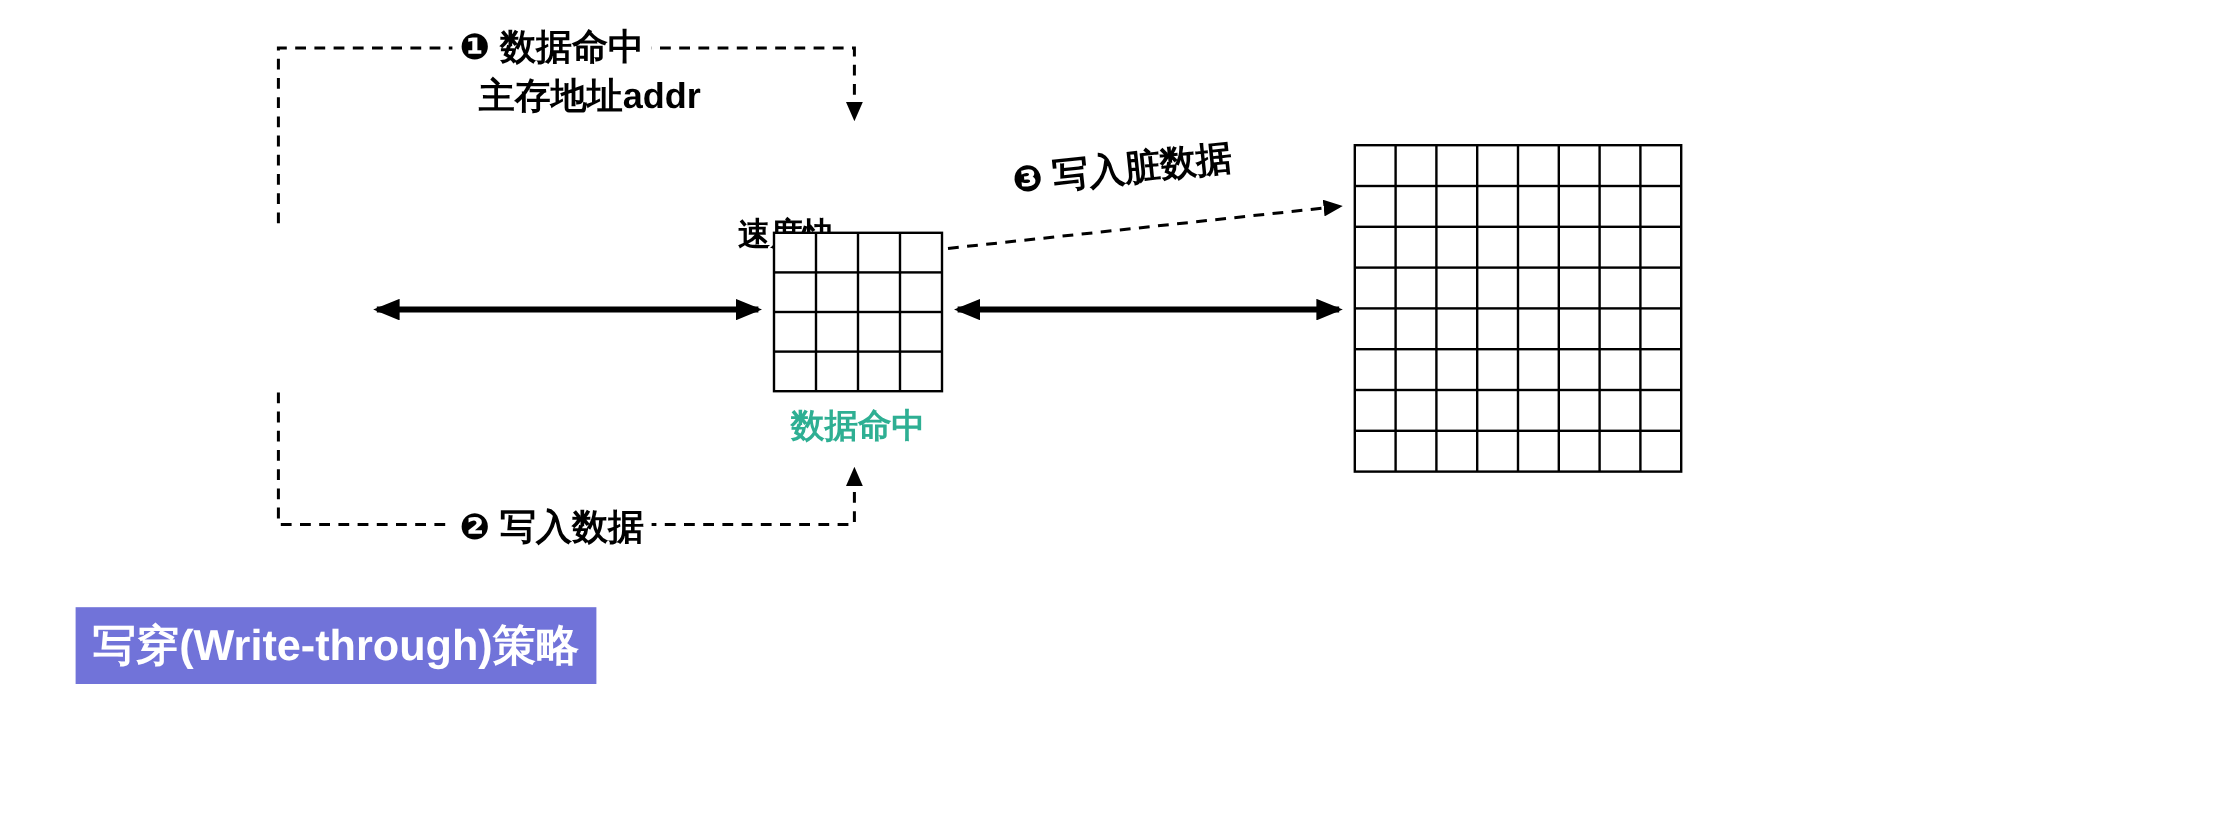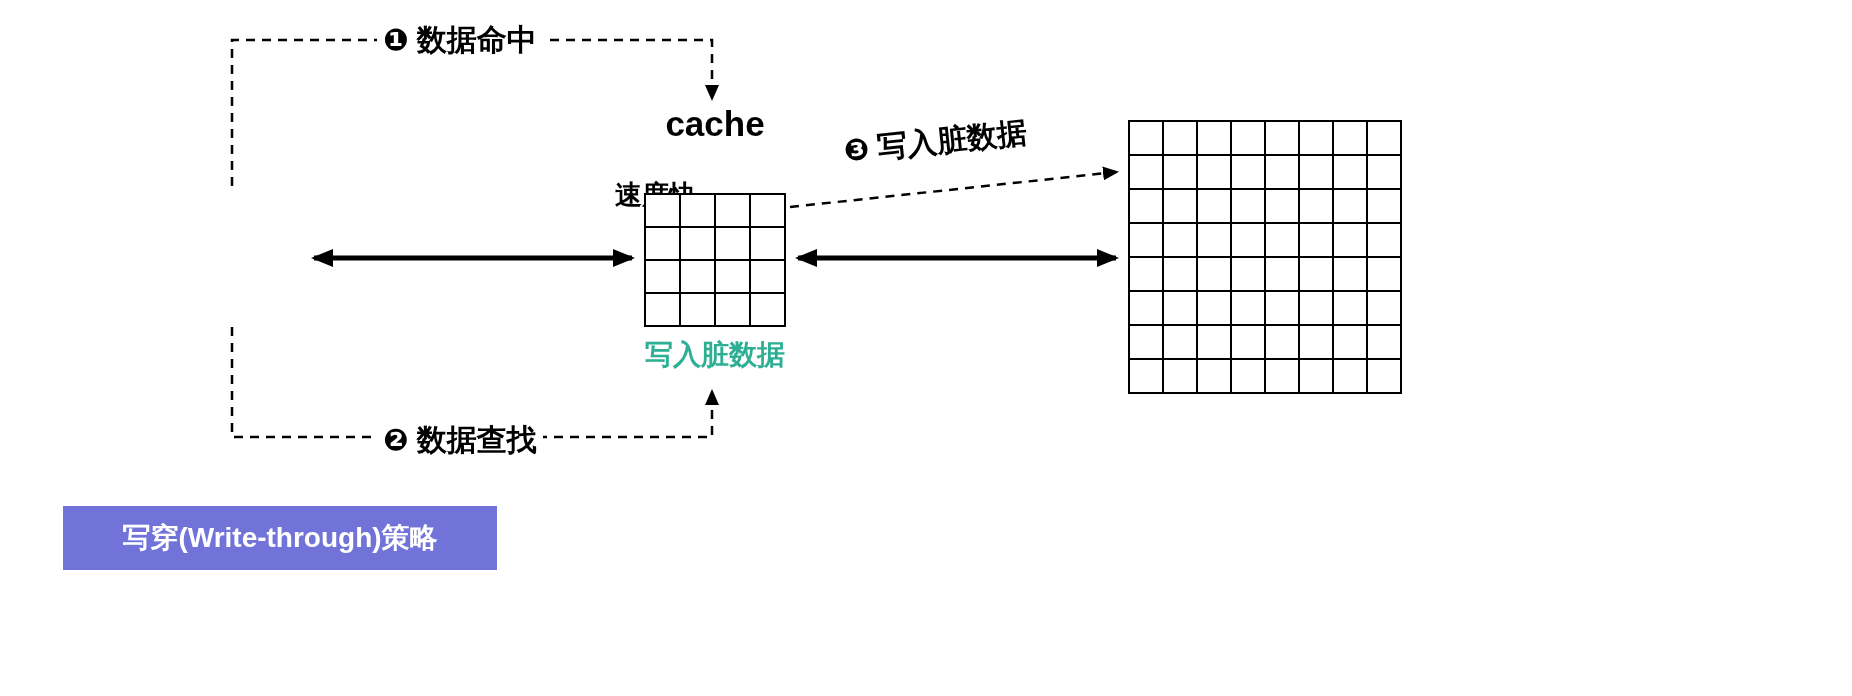--- a/index.html
+++ b/index.html
@@ -45,21 +45,21 @@
   .step-label{position:absolute;font-size:30px;font-weight:bold;line-height:1.35;}
   .step-label .bgw{background:#fff;display:inline-block;padding:0 6px;}
   .step1{left:377px;top:20px;}
   .step1 .line2{margin-left:16px;}
   .step2{left:377px;top:420px;}
   .step3{left:838px;top:132px;transform:rotate(-6deg);transform-origin:left center;}
 
   .footer-badge{
     position:absolute;left:63px;top:506px;width:434px;height:64px;
     background:var(--badge-bg);color:#fff;display:flex;align-items:center;justify-content:center;
-    font-size:28px;font-weight:bold;
+    font-size:36px;font-weight:bold;
   }
   .footer-desc{
     position:absolute;left:516px;top:501px;width:1024px;
     font-size:31px;font-weight:bold;line-height:44px;
   }
 </style>
 </head>
 <body>
 
 <div class="stage">
@@ -74,41 +74,40 @@
       </marker>
     </defs>
     <path class="dash" d="M232,186 L232,40 L712,40 L712,98" marker-end="url(#arr)"></path>
     <path class="dash" d="M232,327 L232,437 L712,437 L712,392" marker-end="url(#arr)"></path>
     <path class="dash" d="M790,207 L1116,172" marker-end="url(#arr)"></path>
     <path class="solid" d="M314,258 L632,258" marker-start="url(#arrBig)" marker-end="url(#arrBig)"></path>
     <path class="solid" d="M798,258 L1116,258" marker-start="url(#arrBig)" marker-end="url(#arrBig)"></path>
   </svg>
 
 
-  <div class="cache-title">cache</div>
   <div class="cache-sub">速度快</div>
   <div class="grid cache-grid" style="grid-template-columns: repeat(4, 33px);">
       <div class="cell" style="height: 31px;"></div>
       <div class="cell" style="height: 31px;"></div>
       <div class="cell" style="height: 31px;"></div>
       <div class="cell hatch-gray" style="height: 31px;"></div>
       <div class="cell" style="height: 31px;"></div>
       <div class="cell" style="height: 31px;"></div>
       <div class="cell" style="height: 31px;"></div>
       <div class="cell" style="height: 31px;"></div>
       <div class="cell" style="height: 31px;"></div>
       <div class="cell" style="height: 31px;"></div>
       <div class="cell" style="height: 31px;"></div>
       <div class="cell" style="height: 31px;"></div>
       <div class="cell" style="height: 31px;"></div>
       <div class="cell" style="height: 31px;"></div>
       <div class="cell" style="height: 31px;"></div>
       <div class="cell" style="height: 31px;"></div>
     </div>
-  <div class="cache-hit">写入脏数据</div>
+  <div class="cache-hit">数据命中</div>
 
   <div class="grid mem-grid" style="grid-template-columns: repeat(8, 32px);">
       <div class="cell" style="height: 32px;"></div>
       <div class="cell" style="height: 32px;"></div>
       <div class="cell" style="height: 32px;"></div>
       <div class="cell" style="height: 32px;"></div>
       <div class="cell" style="height: 32px;"></div>
       <div class="cell" style="height: 32px;"></div>
       <div class="cell" style="height: 32px;"></div>
       <div class="cell" style="height: 32px;"></div>
@@ -165,24 +164,25 @@
       <div class="cell" style="height: 32px;"></div>
       <div class="cell" style="height: 32px;"></div>
       <div class="cell" style="height: 32px;"></div>
       <div class="cell" style="height: 32px;"></div>
       <div class="cell" style="height: 32px;"></div>
       <div class="cell" style="height: 32px;"></div>
     </div>
 
   <div class="step-label step1">
     <span class="bgw">❶ 数据命中</span><br>
+    <span class="bgw line2">主存地址addr</span>
   </div>
 
   <div class="step-label step2">
-    <span class="bgw">❷ 数据查找</span>
+    <span class="bgw">❷ 写入数据</span>
   </div>
 
   <div class="step-label step3">
     <span class="bgw">❸ 写入脏数据</span>
   </div>
 
   <div class="footer-badge">
     <span>写穿(Write-through)策略</span>
   </div>
 

